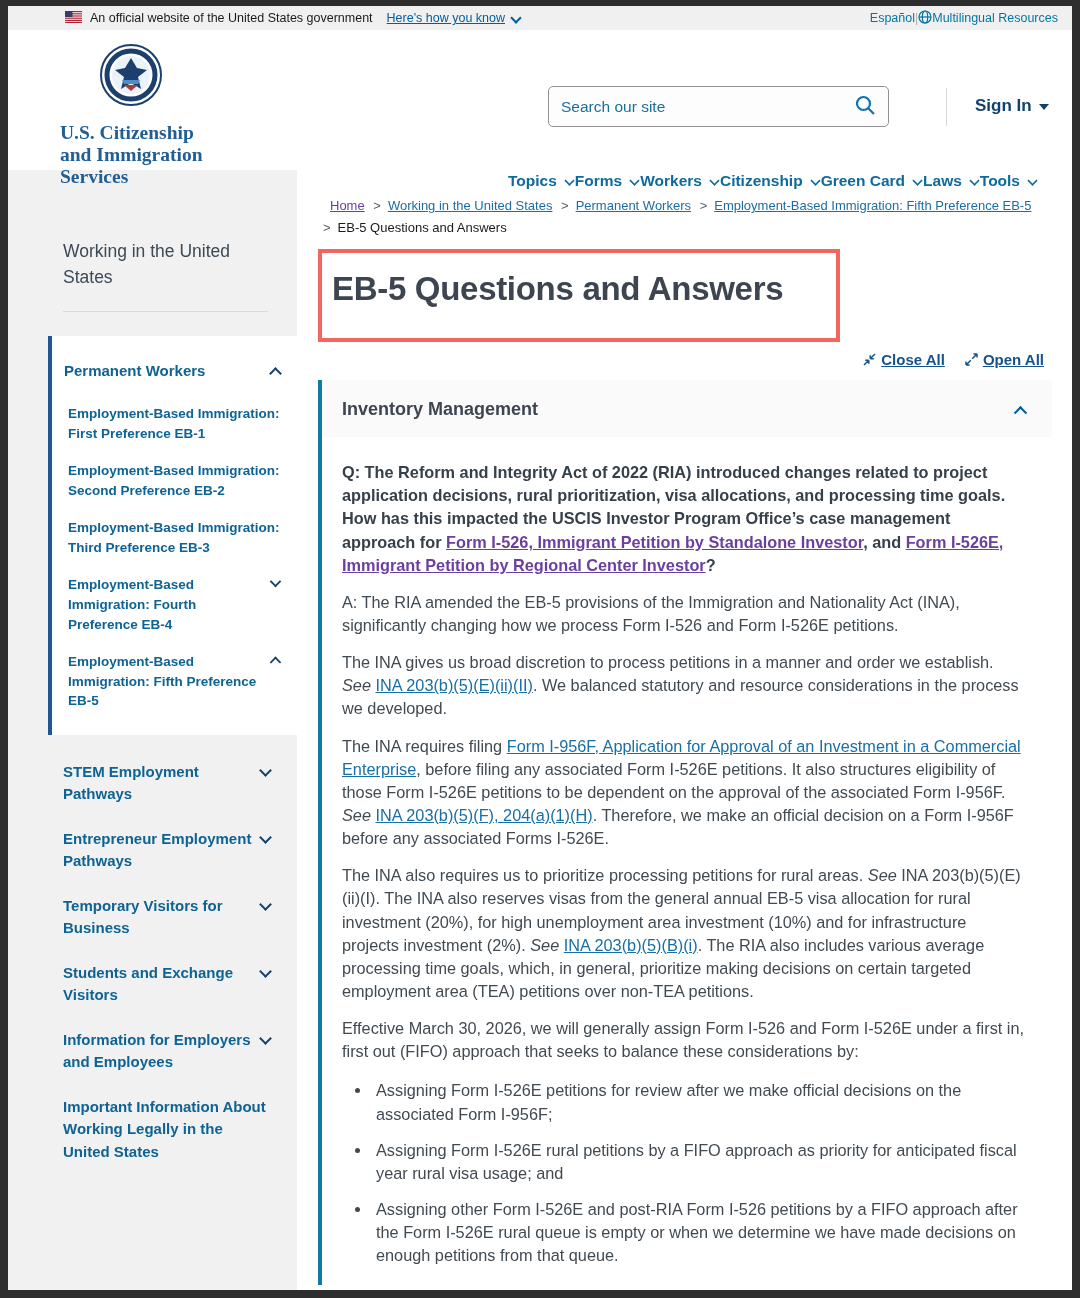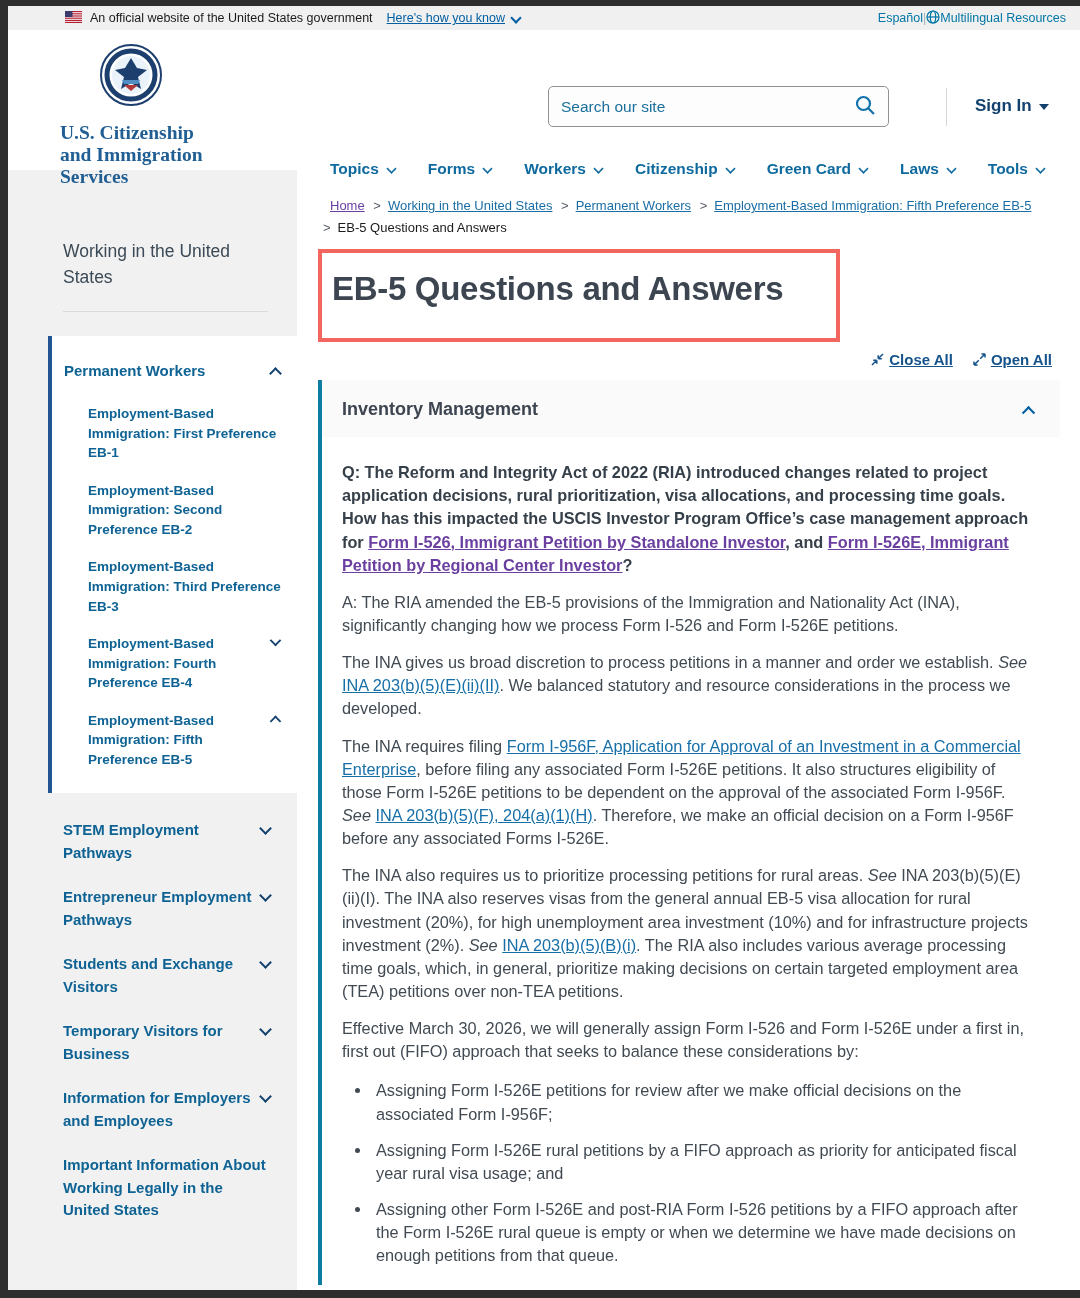--- a/index.html
+++ b/index.html
@@ -1,18 +1,18 @@
 <!DOCTYPE html>
 <html><head>
 <meta charset="utf-8">
 <style>
   * { box-sizing: border-box; margin: 0; padding: 0; }
   html,body { width:1080px; }
   body { font-family: "Liberation Sans", sans-serif; background:#2e2e2e; }
-  .frame { width:1080px; height:1298px; padding:6px 0 8px 8px; background:#2e2e2e; overflow:hidden; }
+  .frame { width:1080px; height:1298px; padding:6px 8px 8px 8px; background:#2e2e2e; overflow:hidden; }
   .page { background:#fff; height:100%; display:flex; flex-direction:column; overflow:hidden; }
 
   
   .gov-banner { background:#f0f0f0; height:24px; display:flex; align-items:center; padding:0 14px 0 57px; font-size:12.5px; color:#1b1b1b; flex:0 0 auto;}
   .gov-banner .flag { margin-right:8px; flex:0 0 auto; }
   .gov-banner a { color:#005ea2; text-decoration:underline; }
   .gov-right { margin-left:auto; display:flex; align-items:center; }
   .gov-right a { color:#0076a5; text-decoration:none; font-size:12.5px; }
   .gov-sep { color:#a9aeb1; }
   .chev-sm { display:inline-block; width:9px; height:9px; position:relative; }
@@ -23,41 +23,41 @@
   .site-header { position:relative; height:140px; background:#fff; flex:0 0 auto; }
   .logo-wrap { position:absolute; left:52px; top:14px; display:flex; align-items:center; gap:12px;flex-direction:column; }
   .logo-text { font-family:"Liberation Serif", serif; color:#205e94; font-size:19.5px; line-height:1.12; font-weight:600; }
   .search-box { position:absolute; left:540px; top:56px; width:341px; height:41px; border:1px solid #919191; border-radius:5px; background:#fdfdfd; display:flex; align-items:center; }
   .search-input { flex:1; border:none; outline:none; background:transparent; padding:0 10px 0 12px; font-size:15.5px; color:#1a6f9c; font-family:"Liberation Sans",sans-serif; }
   .search-input::placeholder { color:#1a6f9c; opacity:1; }
   .search-btn { width:46px; height:100%; border:none; background:transparent; display:flex; align-items:center; justify-content:center; cursor:pointer; }
   .vert-div { position:absolute; left:938px; top:58px; width:1px; height:38px; background:#d6d7d9; }
   .signin { position:absolute; left:967px; top:66px; font-size:17px; font-weight:700; color:#13416e; display:flex; align-items:center; gap:7px; cursor:pointer; }
   .caret { width:0; height:0; border-left:5px solid transparent; border-right:5px solid transparent; border-top:6px solid #13416e; margin-top:2px;}
-  .main-nav { position:absolute; right:34px; top:130px; display:flex; gap:31px; }
+  .main-nav { position:absolute; right:34px; top:142px; display:flex; }
   .nav-item { display:flex; align-items:center; gap:7px; font-size:15.5px; font-weight:700; color:#0e6a9e; cursor:pointer; }
   .nav-item .chev { color:#0e6a9e; transform:scale(.8); }
 
   .chev { display:inline-block; width:11px; height:11px; position:relative; color:#005ea2; }
   .chev::before { content:""; position:absolute; left:1px; top:0px; width:7px; height:7px;
     border-right:2.4px solid currentColor; border-bottom:2.4px solid currentColor; transform:rotate(45deg); }
   .chev.up::before { transform:rotate(-135deg); top:4px; }
 
   
   .main { display:flex; flex:1 1 auto; overflow:hidden; }
   .sidebar { width:289px; flex:0 0 289px; background:#f1f1f1; padding:68px 26px 20px 0; overflow:hidden; }
   .side-pad { padding-left:55px; }
   .side-heading { font-size:17.5px; color:#3b4a56; line-height:1.5; font-weight:400; }
   .side-div { border-top:1px solid #d9dadb; margin:20px 0 24px 0; width:205px; }
   .side-item { display:flex; justify-content:space-between; align-items:flex-start; gap:8px; margin-bottom:22px; cursor:pointer; }
   .side-item .lbl { font-size:15px; font-weight:700; color:#0e6394; line-height:1.5; }
   .side-item .chev { margin-top:5px; color:#13416e; flex:0 0 auto; }
   .side-block { margin-left:40px; margin-right:-26px; background:#fff; border-left:4px solid #205493; padding:24px 16px 6px 12px; margin-bottom:26px; }
   .side-block .side-item .lbl { font-size:15px; }
-  .side-sub { margin-left:24px; }
+  .side-sub { margin-left:4px; }
   .side-sub .side-item { margin-bottom:18px; }
   .side-sub .side-item .lbl { font-size:13.5px; line-height:1.45; }
   .side-sub .side-item .chev { transform:scale(.9); margin-top:2px; }
 
   .content { flex:1 1 auto; padding:25px 20px 0 21px; overflow:hidden; }
 
   
   .breadcrumb { font-size:13px; line-height:1.7; color:#1b1b1b; }
   .crumb { white-space:normal; }
   .crumb .sep { color:#565c65; padding:0 7px 0 5px; }
@@ -237,25 +237,25 @@
         <div class="side-pad">
             <div class="side-item">
             <span class="lbl">STEM Employment Pathways</span>
             <span class="chev down"></span>
           </div>
             <div class="side-item">
             <span class="lbl">Entrepreneur Employment Pathways</span>
             <span class="chev down"></span>
           </div>
             <div class="side-item">
+            <span class="lbl">Temporary Visitors for Business</span>
+            <span class="chev down"></span>
+          </div>
+            <div class="side-item">
             <span class="lbl">Students and Exchange Visitors</span>
-            <span class="chev down"></span>
-          </div>
-            <div class="side-item">
-            <span class="lbl">Temporary Visitors for Business</span>
             <span class="chev down"></span>
           </div>
             <div class="side-item">
             <span class="lbl">Information for Employers and Employees</span>
             <span class="chev down"></span>
           </div>
             <div class="side-item">
             <span class="lbl">Important Information About Working Legally in the United States</span>
 
           </div>

